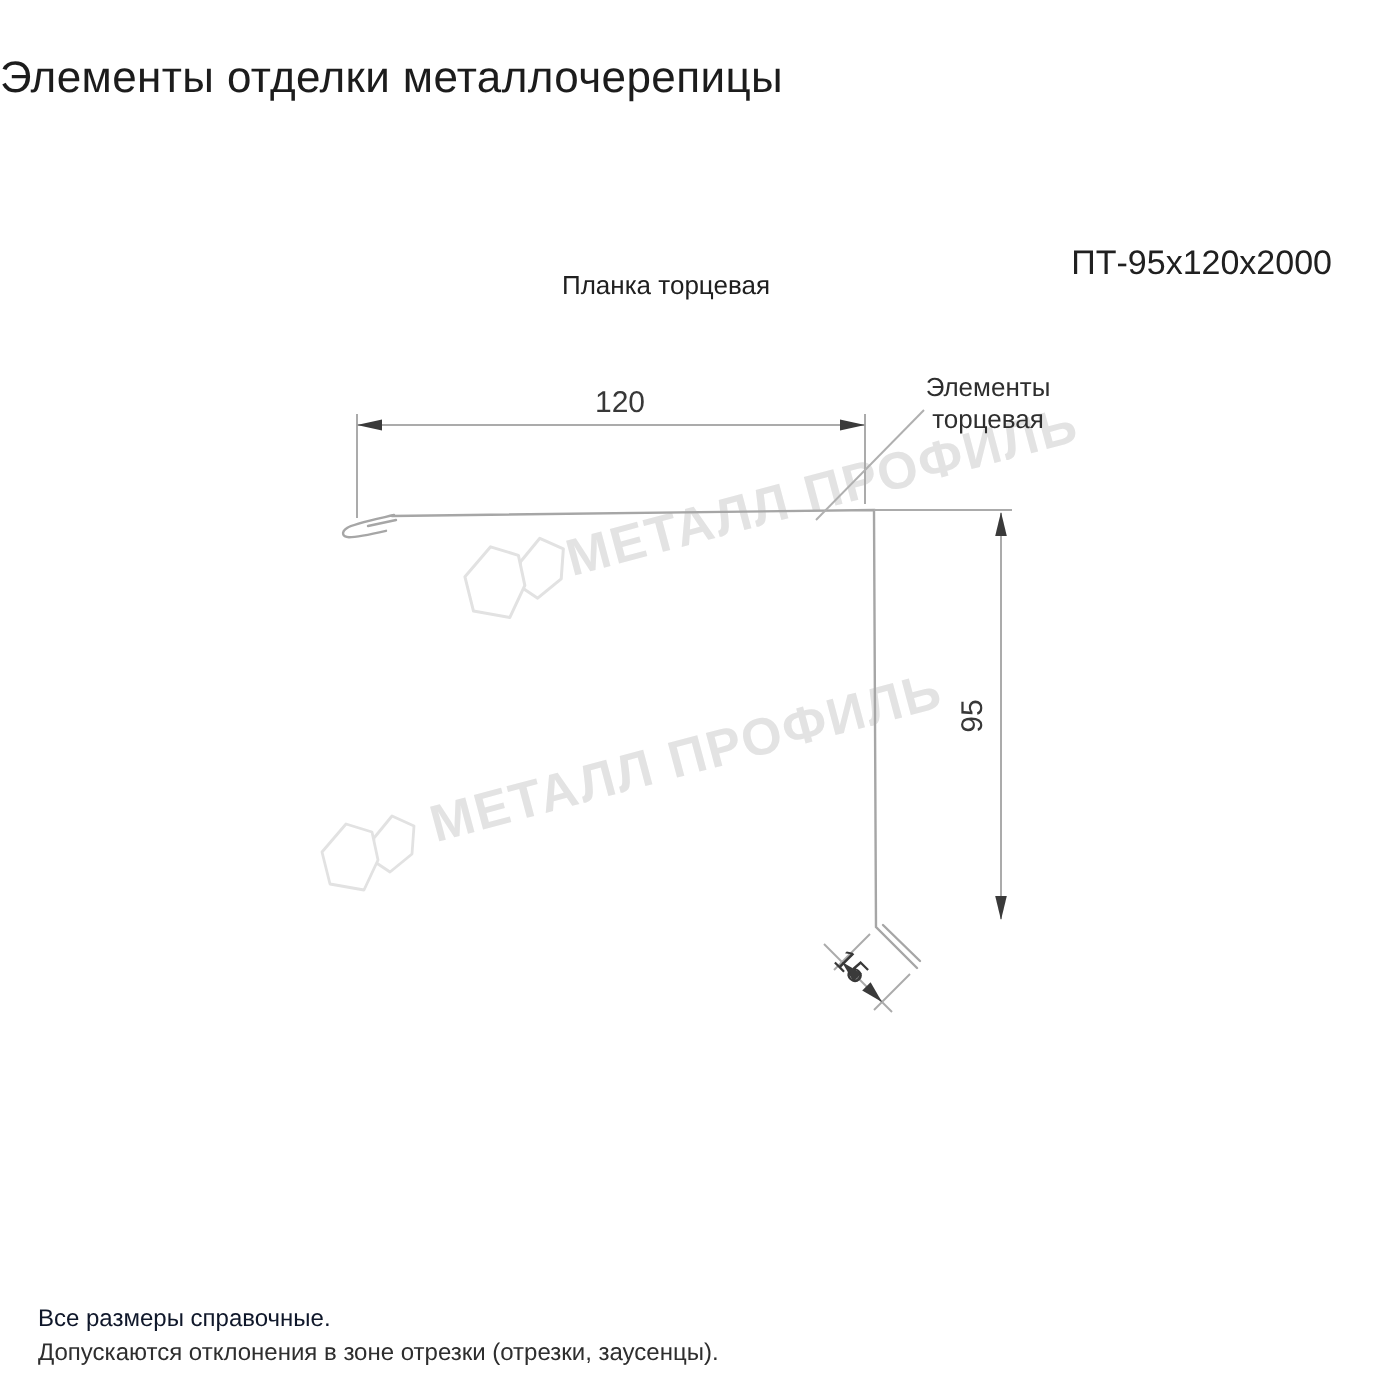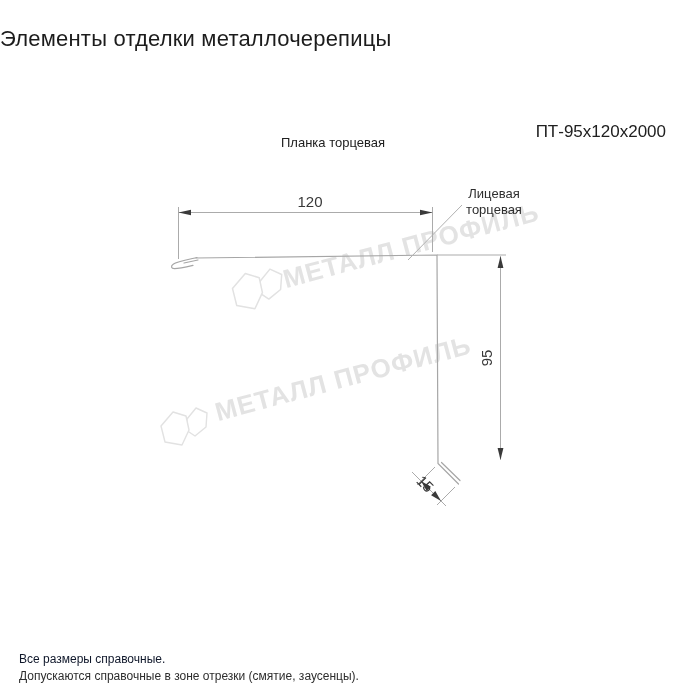--- a/index.html
+++ b/index.html
@@ -122,18 +122,18 @@
 
 <div class="abs page-title">Элементы отделки металлочерепицы</div>
 <div class="abs subtitle1">Планка торцевая</div>
 <div class="abs subtitle2">ПТ-95х120х2000</div>
 
 <div class="abs dim-text dim-120">120</div>
 <div class="abs dim-text dim-95">95</div>
 <div class="abs dim-text dim-15">15</div>
 
 <div class="abs face-label">
-  <span>Лицевая</span>
+  <span>Элементы</span>
   <span>торцевая</span>
 </div>
 
 <div class="abs footer-line1">Все размеры справочные.</div>
-<div class="abs footer-line2">Допускаются справочные в зоне отрезки (смятие, заусенцы).</div>
+<div class="abs footer-line2">Допускаются отклонения в зоне отрезки (отрезки, заусенцы).</div>
 
 </body></html>

